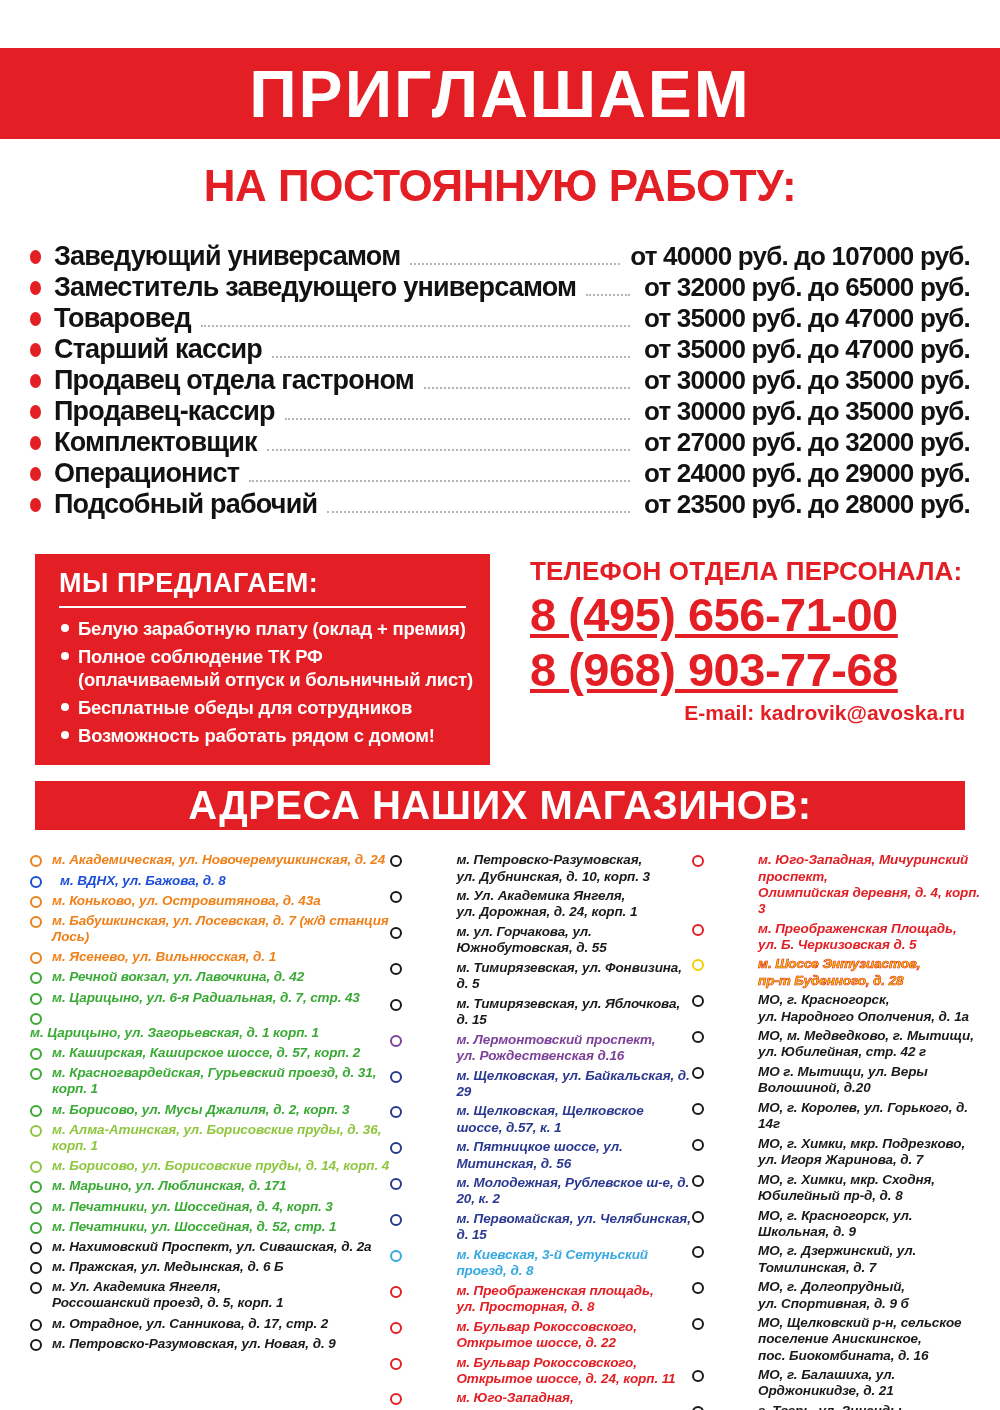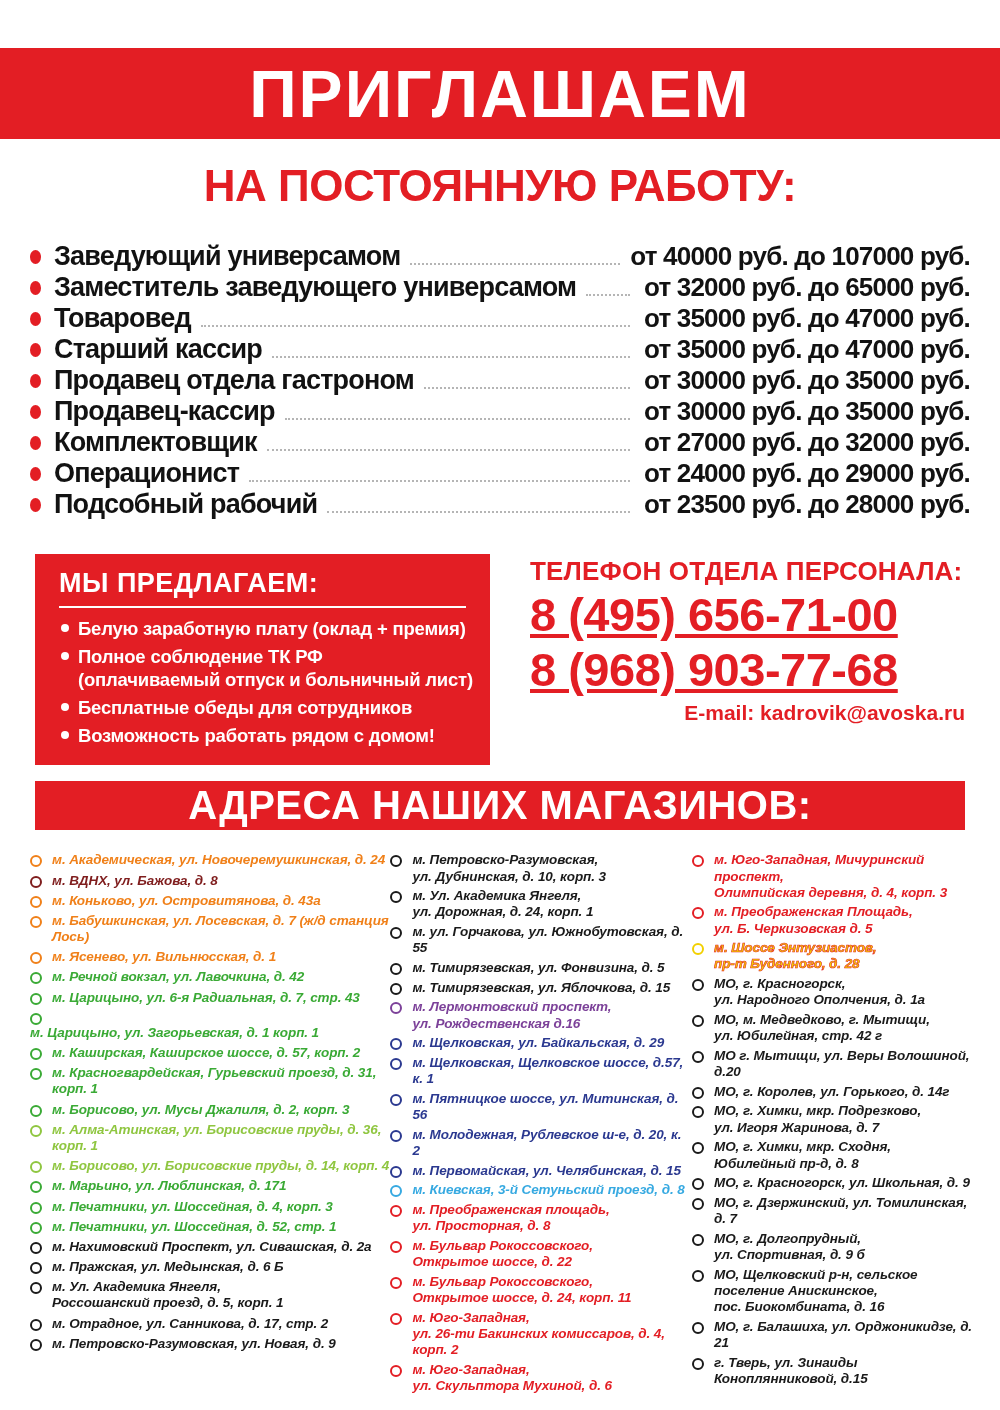--- a/index.html
+++ b/index.html
@@ -42,21 +42,21 @@
   
   .addr-banner{margin:16px 35px 0 35px;height:49px;background:var(--red);
                display:flex;align-items:center;justify-content:center;
                color:#fff;font-size:40px;font-weight:bold;letter-spacing:0.5px;}
   .addr-cols{display:flex;margin:22px 20px 0 30px;}
   .addr-col{box-sizing:border-box;}
   .addr-col-0{width:368px;}
   .addr-col-1{width:308px;}
   .addr-col-2{width:294px;}
   .addr-item{display:flex;margin-bottom:4px;}
-  .addr-col-1 .addr-item,.addr-col-2 .addr-item{margin-bottom:3.5px;}
+  .addr-col-1 .addr-item,.addr-col-2 .addr-item{margin-bottom:3.5px;gap:44px;}
   .addr-bullet{width:8px;height:8px;border:2.2px solid currentColor;border-radius:50%;
                margin:3px 10px 0 0;flex:none;}
   .addr-text{font-size:13.5px;font-weight:bold;font-style:italic;line-height:1.2;
              white-space:pre-line;letter-spacing:-0.1px;}
 </style>
 </head>
 <body>
 
 <div class="page">
 
@@ -156,21 +156,21 @@
   </div>
 
   <div class="addr-banner">АДРЕСА НАШИХ МАГАЗИНОВ:</div>
 
   <div class="addr-cols" id="addr-cols">
       <div class="addr-col addr-col-0">
         <div class="addr-item" style="color: rgb(240, 128, 25);">
           <span class="addr-bullet"></span>
           <span class="addr-text">м. Академическая, ул. Новочеремушкинская, д. 24</span>
         </div>
-        <div class="addr-item" style="color: #7f1d1d;">
+        <div class="addr-item" style="color: #1d4ed8; gap: 8px;">
           <span class="addr-bullet"></span>
           <span class="addr-text">м. ВДНХ, ул. Бажова, д. 8</span>
         </div>
         <div class="addr-item" style="color: rgb(240, 128, 25);">
           <span class="addr-bullet"></span>
           <span class="addr-text">м. Коньково, ул. Островитянова, д. 43а</span>
         </div>
         <div class="addr-item" style="color: rgb(240, 128, 25);">
           <span class="addr-bullet"></span>
           <span class="addr-text">м. Бабушкинская, ул. Лосевская, д. 7 (ж/д станция Лось)</span>

